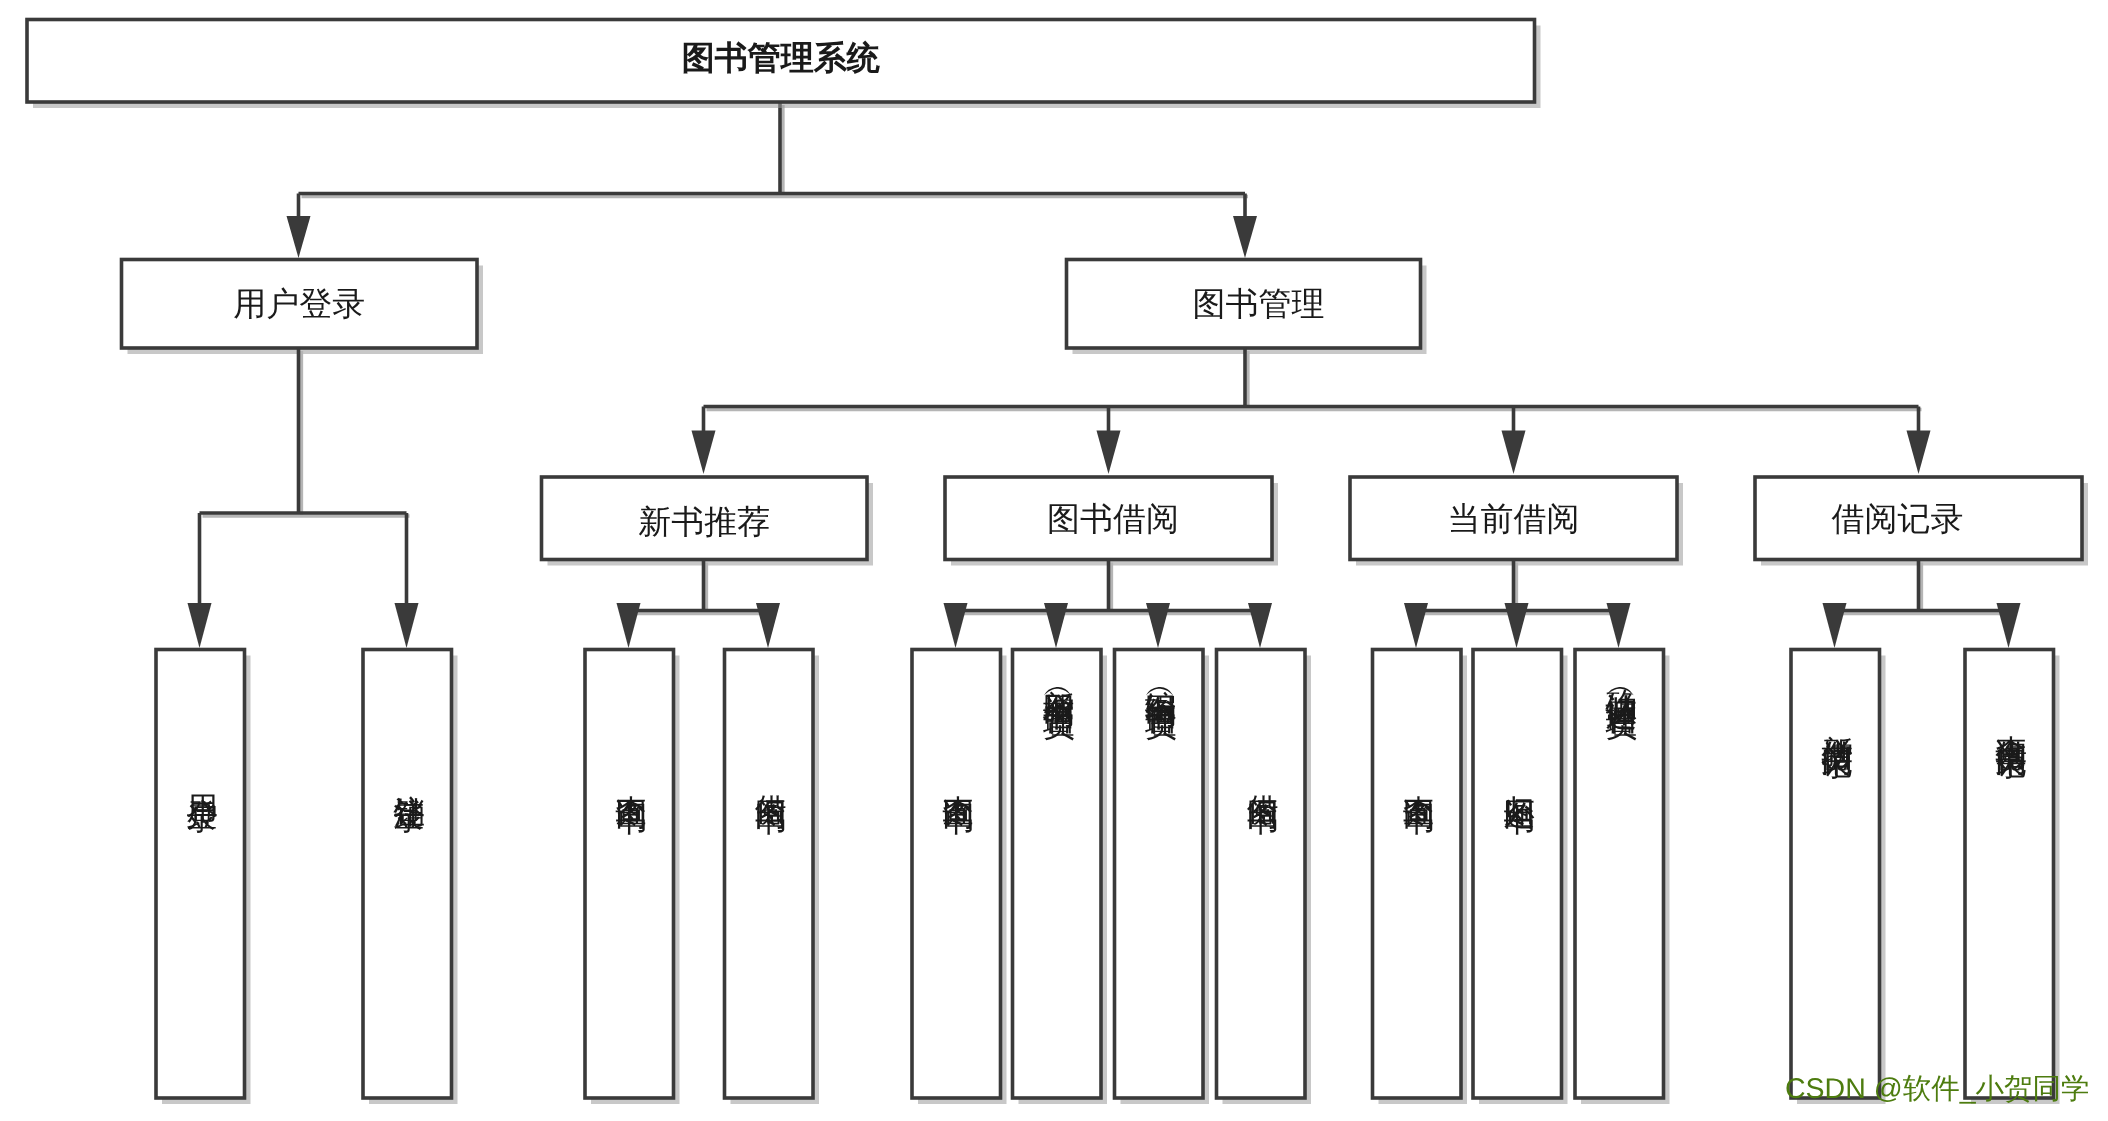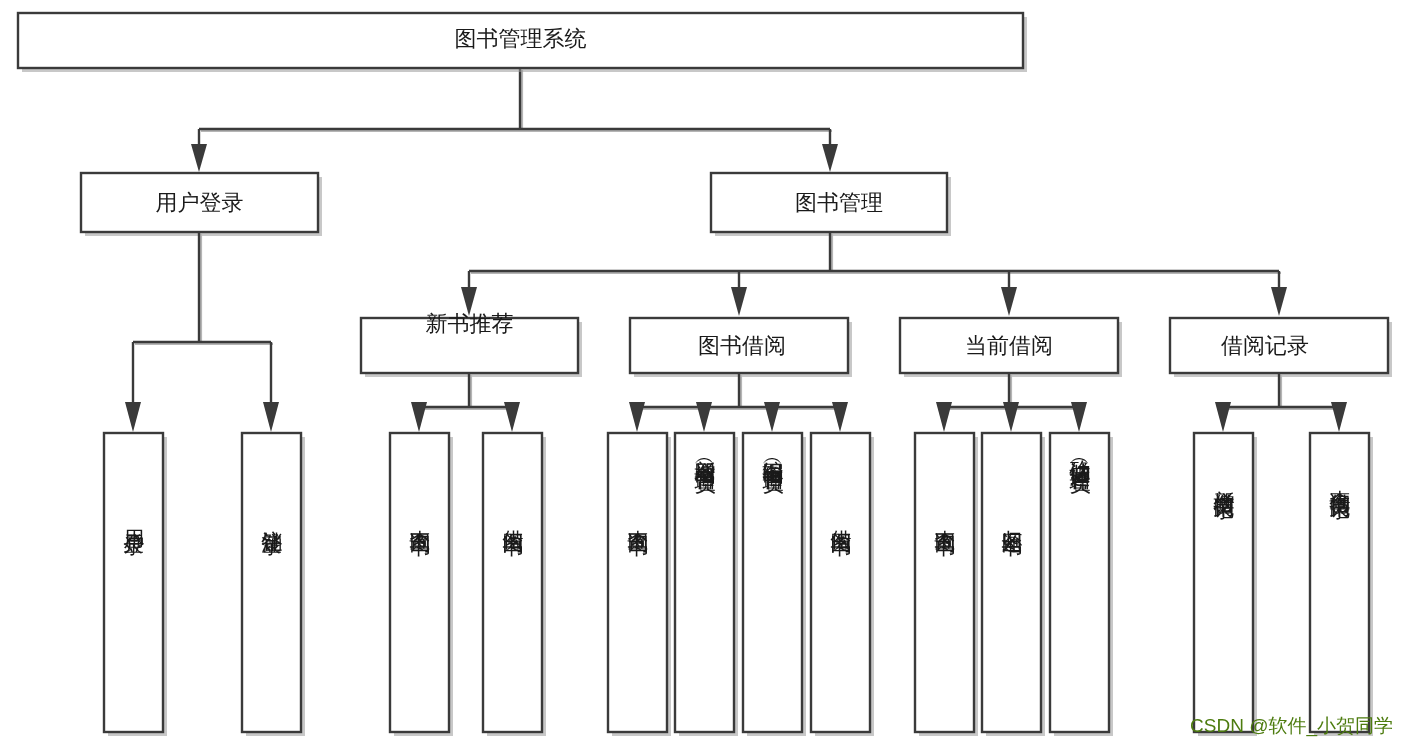--- a/index.html
+++ b/index.html
@@ -245,32 +245,32 @@
       <rect class="node-box" x="1050" y="433" width="59" height="299"></rect>
     </g>
     <g>
       <rect class="node-shadow" x="1198" y="437" width="59" height="299"></rect>
       <rect class="node-box" x="1194" y="433" width="59" height="299"></rect>
       <rect class="node-shadow" x="1314" y="437" width="59" height="299"></rect>
       <rect class="node-box" x="1310" y="433" width="59" height="299"></rect>
     </g>
   </svg>
 
-  <div class="horiz-text-wrap" style="left:18px; top:13px; width:1005px; height:51px;">
+  <div class="horiz-text-wrap" style="left:18px; top:13px; width:1005px; height:51px;font-weight:bold;">
     <span class="horiz-text">图书管理系统</span>
   </div>
 
   <div class="horiz-text-wrap" style="left:81px; top:173px; width:237px; height:59px;">
     <span class="horiz-text">用户登录</span>
   </div>
   <div class="horiz-text-wrap" style="left:711px; top:173px; width:256px; height:59px;">
     <span class="horiz-text">图书管理</span>
   </div>
 
-  <div class="horiz-text-wrap" style="left:361px; top:304px; width:217px; height:39px;">
+  <div class="horiz-text-wrap" style="left:361px; top:328px; width:217px; height:39px;">
     <span class="horiz-text">新书推荐</span>
   </div>
   <div class="horiz-text-wrap" style="left:630px; top:318px; width:224px; height:55px;">
     <span class="horiz-text">图书借阅</span>
   </div>
   <div class="horiz-text-wrap" style="left:900px; top:318px; width:218px; height:55px;text-align:right;">
     <span class="horiz-text">当前借阅</span>
   </div>
   <div class="horiz-text-wrap" style="left:1170px; top:318px; width:190px; height:55px;">
     <span class="horiz-text">借阅记录</span>

